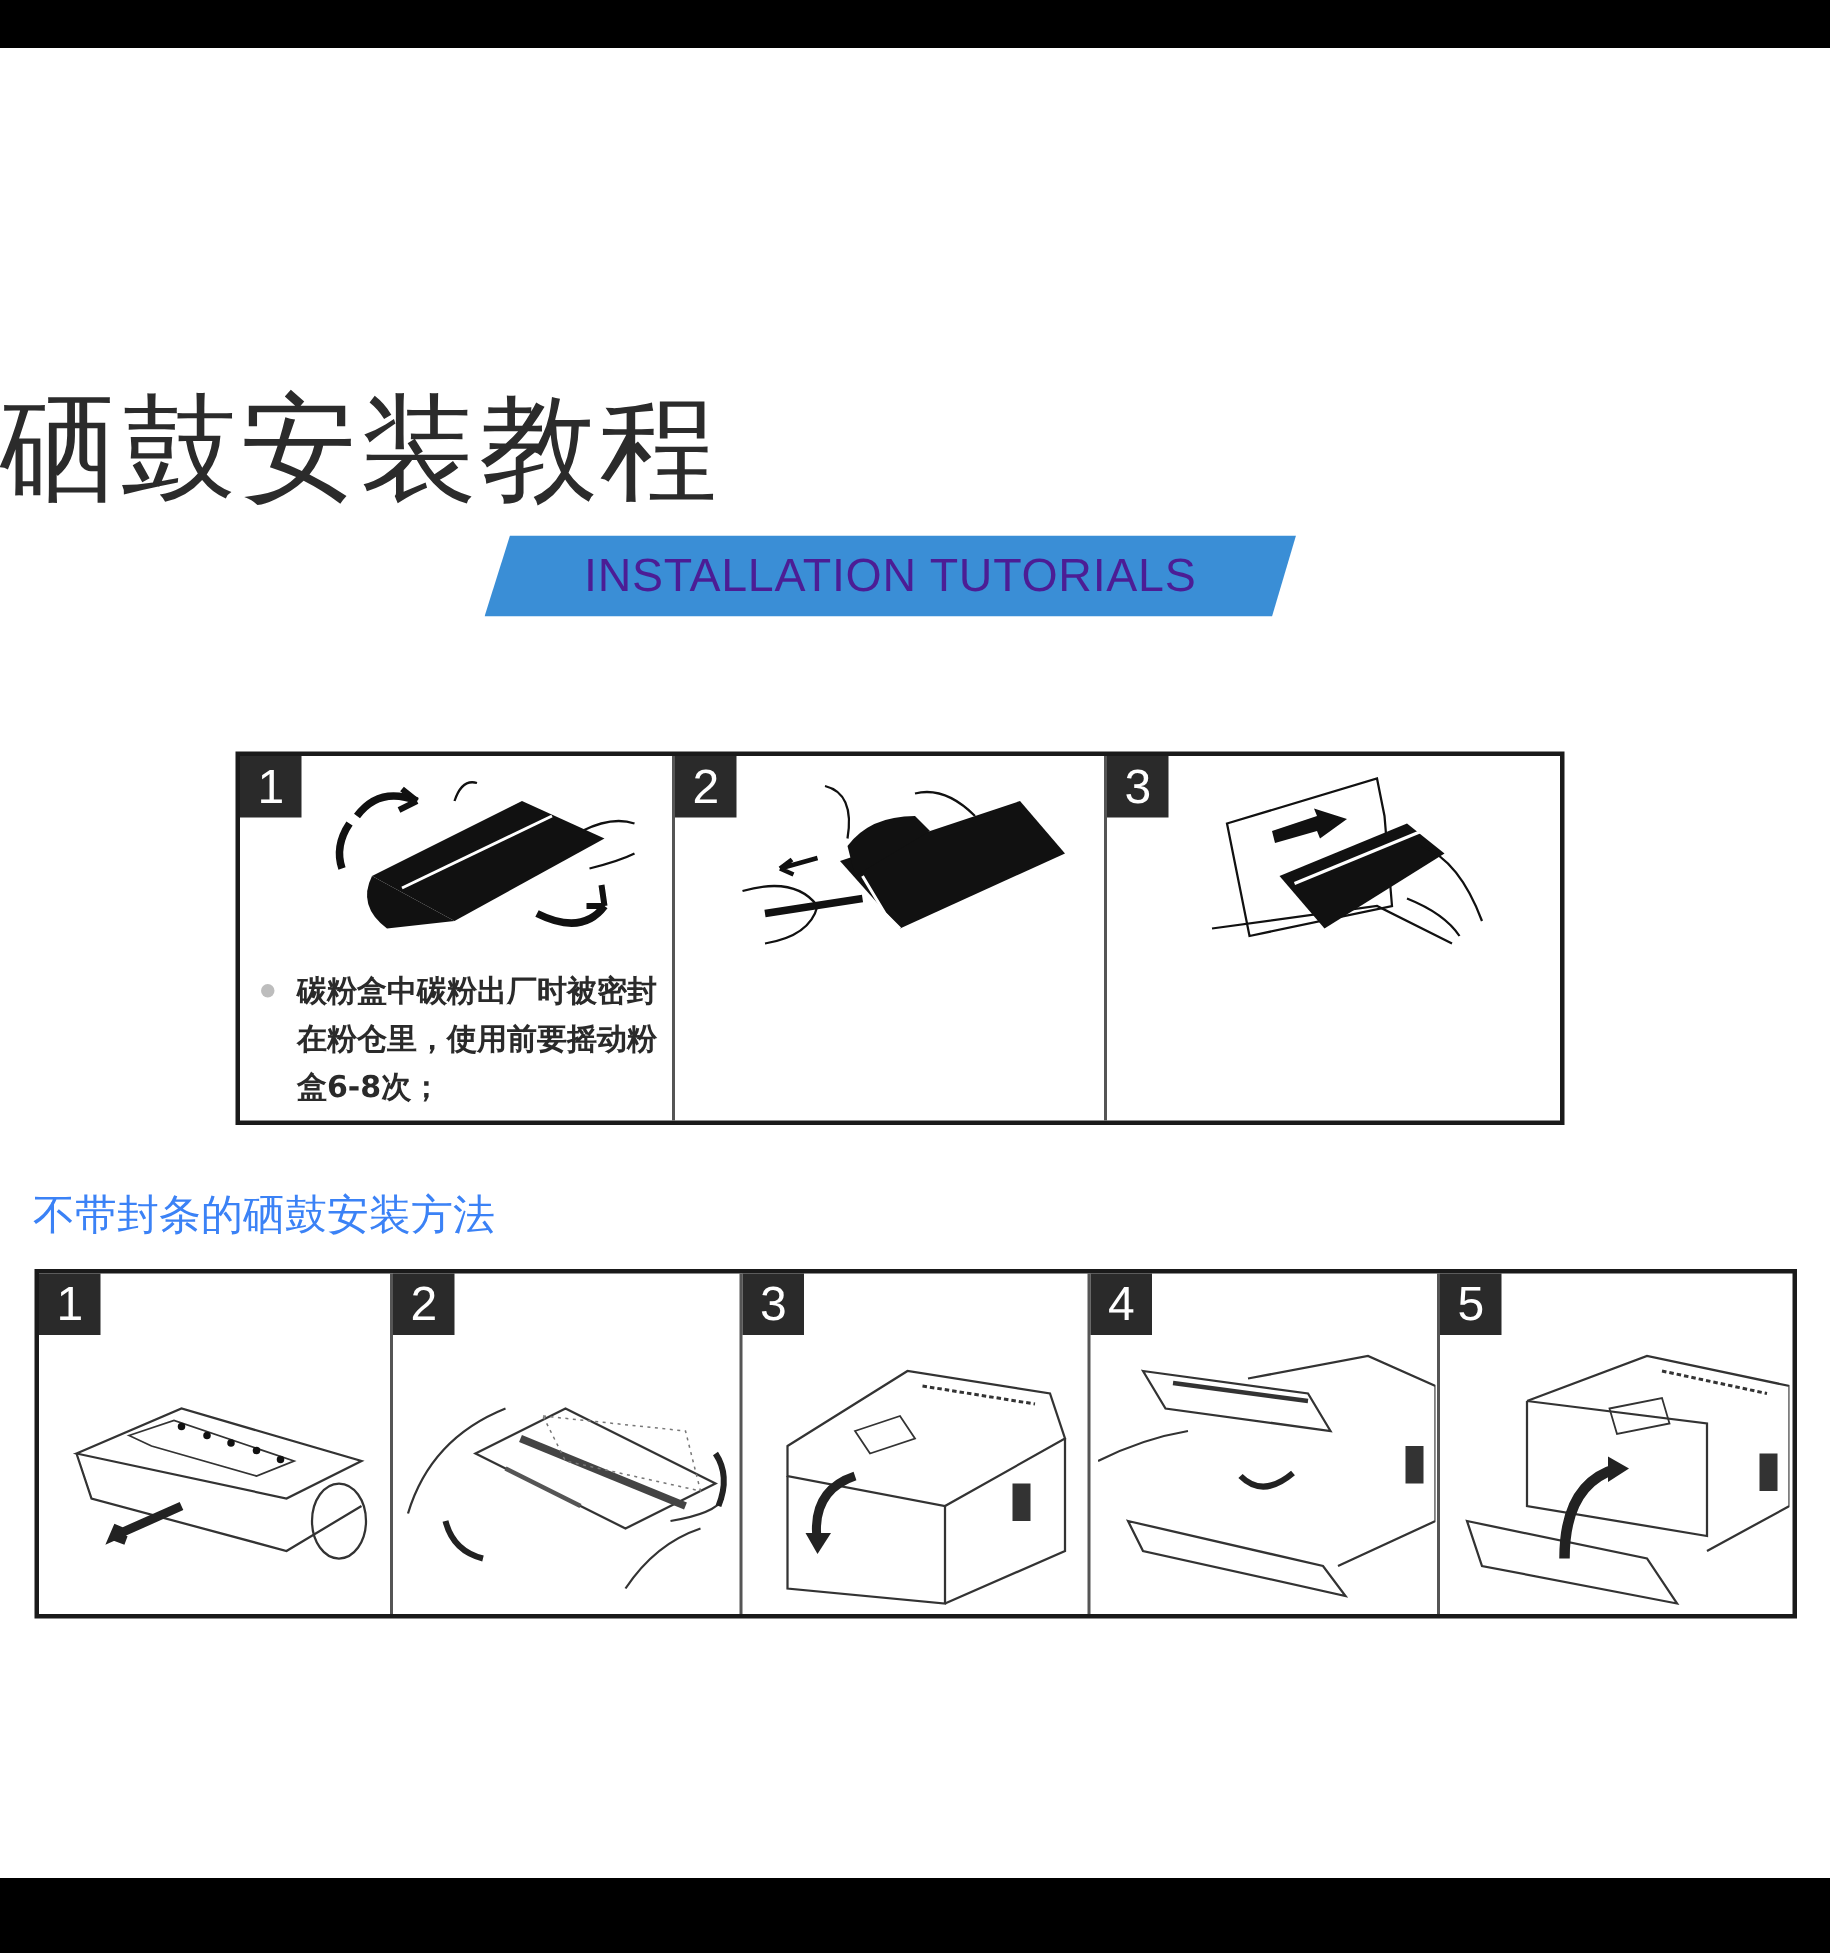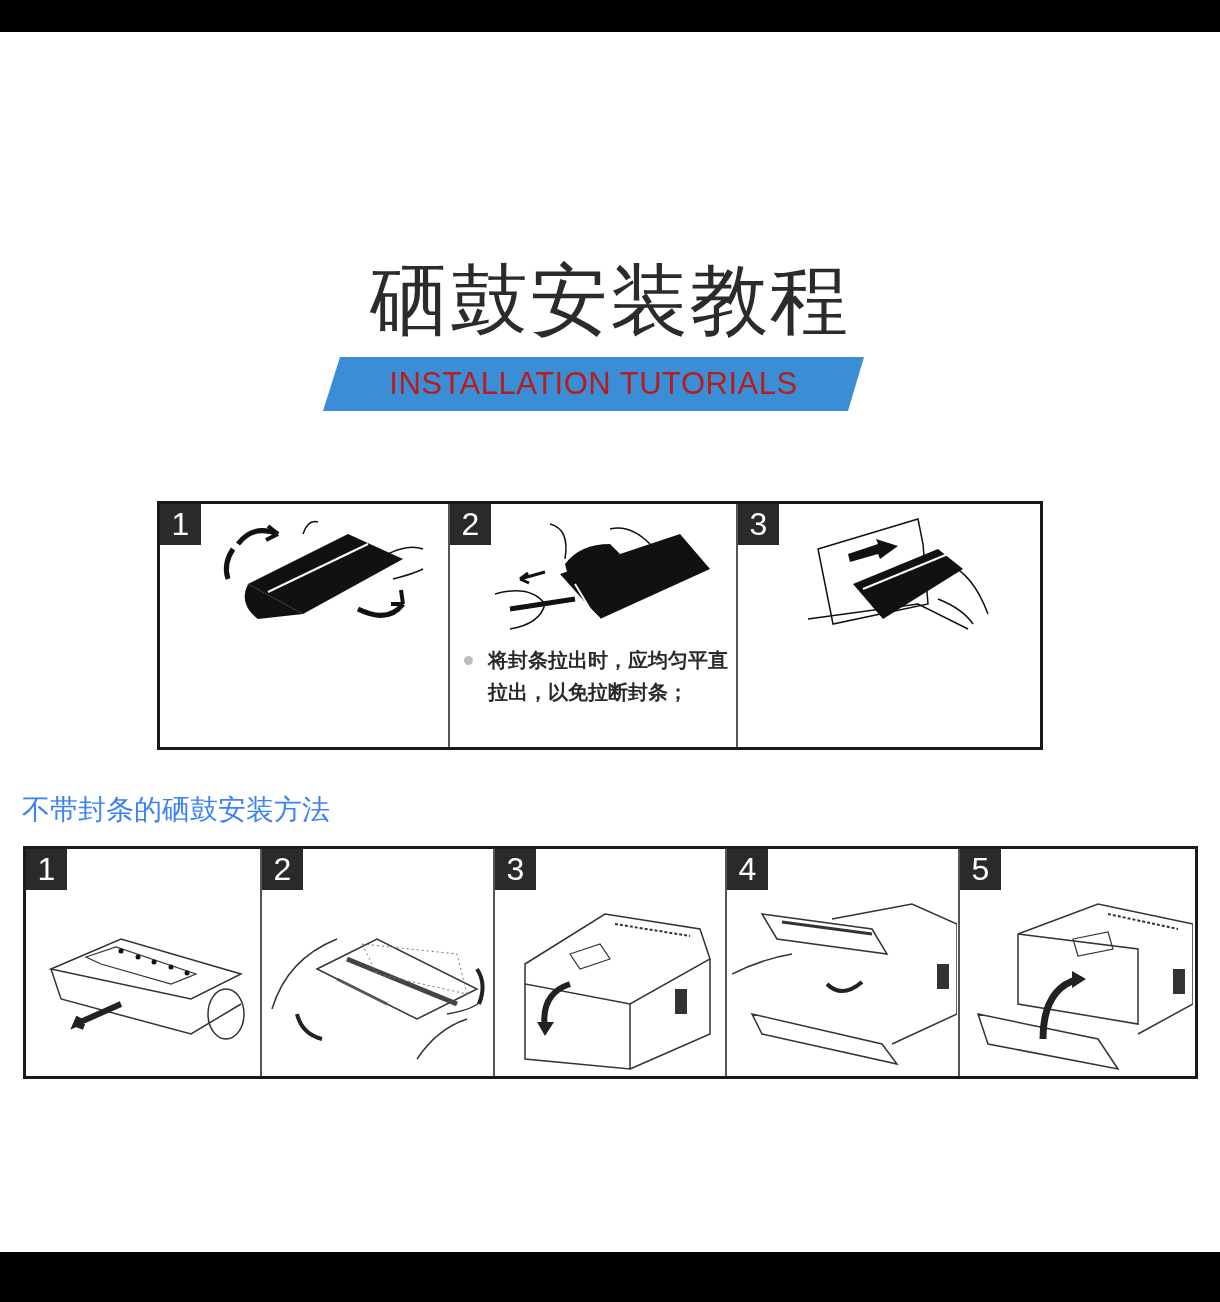--- a/index.html
+++ b/index.html
@@ -1,24 +1,24 @@
 <!DOCTYPE html>
 <html><head>
 <meta charset="utf-8">
 <style>
   html, body { margin:0; padding:0; }
   body { width:1220px; height:1302px; position:relative; background:#ffffff; font-family:"DejaVu Sans", sans-serif; overflow:hidden; }
   .bar { position:absolute; left:0; width:1220px; background:#000; }
   .bar.top { top:0; height:32px; }
   .bar.bottom { top:1252px; height:50px; }
 
-  .title { position:absolute; left:0; width:1220px; top:252px; text-align:center; font-size:78px; color:#2b2b2b; letter-spacing:2px; line-height:96px; font-family:"DejaVu Sans", sans-serif; }
+  .title { position:absolute; left:0; width:1220px; top:252px; text-align:left; font-size:78px; color:#2b2b2b; letter-spacing:2px; line-height:96px; font-family:"DejaVu Sans", sans-serif; }
   .banner { position:absolute; left:323px; top:357px; width:541px; height:54px; }
   .banner svg { position:absolute; left:0; top:0; }
-  .banner span { position:absolute; left:0; top:0; width:541px; height:39px; line-height:54px; text-align:center; color:#b91c1c; font-size:31px; font-family:"Liberation Sans", sans-serif; letter-spacing:0.5px; }
+  .banner span { position:absolute; left:0; top:0; width:541px; height:39px; line-height:54px; text-align:center; color:#4c1d95; font-size:31px; font-family:"Liberation Sans", sans-serif; letter-spacing:0.5px; }
 
   .panel { position:absolute; border:3px solid #1a1a1a; display:flex; box-sizing:border-box; background:#fff; }
   .panel.top { left:157px; top:501px; width:886px; height:249px; }
   .panel.bottom { left:23px; top:846px; width:1175px; height:233px; }
   .cell { position:relative; border-right:2px solid #555; box-sizing:border-box; }
   .cell:last-child { border-right:none; }
   .num { position:absolute; left:0; top:0; width:41px; height:41px; background:#2a2a2a; color:#fff; font-family:"Liberation Sans", sans-serif; font-size:32px; line-height:41px; text-align:center; }
   .illus { position:absolute; }
   .desc { position:absolute; left:10px; right:8px; top:140px; font-size:20px; line-height:32px; color:#2a2a2a; font-weight:bold; }
   .desc .dot { position:absolute; left:4px; top:12px; width:9px; height:9px; border-radius:50%; background:#bdbdbd; }
@@ -47,36 +47,36 @@
       <path d="M40,70 L140,20 L195,45 L95,100 Z" fill="#111"></path>
       <path d="M40,70 Q30,90 50,105 L95,100" fill="#111"></path>
       <path d="M60,78 L160,30" stroke="#fff" stroke-width="2" fill="none"></path>
       <path d="M30,30 Q45,10 70,20" stroke="#111" stroke-width="5" fill="none"></path>
       <path d="M70,20 l-10,-8 M70,20 l-12,6" stroke="#111" stroke-width="4"></path>
       <path d="M25,35 Q15,50 20,65" stroke="#111" stroke-width="5" fill="none"></path>
       <path d="M150,95 Q180,110 195,90" stroke="#111" stroke-width="5" fill="none"></path>
       <path d="M195,90 l-2,-14 M195,90 l-12,0" stroke="#111" stroke-width="4"></path>
       <path d="M95,20 Q100,5 110,8 M180,40 Q200,30 215,35 M185,65 Q205,60 215,55" stroke="#111" stroke-width="1.5" fill="none"></path>
     </svg>
+    <div class="desc">
+      <span class="dot"></span>
+      <span class="txt">碳粉盒中碳粉出厂时被密封在粉仓里，使用前要摇动粉盒6-8次；</span>
+    </div>
   </div>
   <div class="cell" style="width:288px">
     <div class="num">2</div>
     <svg class="illus" style="left:40px;top:10px" width="230" height="125" viewBox="0 0 230 125">
       <path d="M70,60 L190,20 L220,55 L110,105 Z" fill="#111"></path>
       <path d="M75,50 Q90,30 120,30 L130,40 L80,70 Z" fill="#111"></path>
       <path d="M110,105 L100,95 L85,70" stroke="#fff" stroke-width="2" fill="none"></path>
       <path d="M20,95 L85,85" stroke="#111" stroke-width="5"></path>
       <path d="M30,65 L55,58 M30,65 l8,-6 M30,65 l9,4" stroke="#111" stroke-width="3"></path>
       <path d="M5,80 Q40,70 55,90 Q50,110 20,115" stroke="#111" stroke-width="1.5" fill="none"></path>
       <path d="M60,10 Q80,15 75,45 M120,15 Q140,10 160,30" stroke="#111" stroke-width="1.5" fill="none"></path>
     </svg>
-    <div class="desc">
-      <span class="dot"></span>
-      <span class="txt">将封条拉出时，应均匀平直拉出，以免拉断封条；</span>
-    </div>
   </div>
   <div class="cell" style="flex:1">
     <div class="num">3</div>
     <svg class="illus" style="left:60px;top:10px" width="210" height="125" viewBox="0 0 210 125">
       <path d="M20,35 L120,5 L125,30 L130,90 L35,110 Z" fill="none" stroke="#111" stroke-width="1.5"></path>
       <path d="M10,105 L120,90 L170,115" fill="none" stroke="#111" stroke-width="1.5"></path>
       <path d="M50,40 L80,30 L78,25 L100,32 L82,45 L80,40 L52,48 Z" fill="#111"></path>
       <path d="M55,70 L140,35 L165,55 L85,105 Z" fill="#111"></path>
       <path d="M65,75 L150,40" stroke="#fff" stroke-width="2"></path>
       <path d="M150,50 Q175,60 190,100 M140,85 Q165,95 175,110" stroke="#111" stroke-width="1.5" fill="none"></path>

